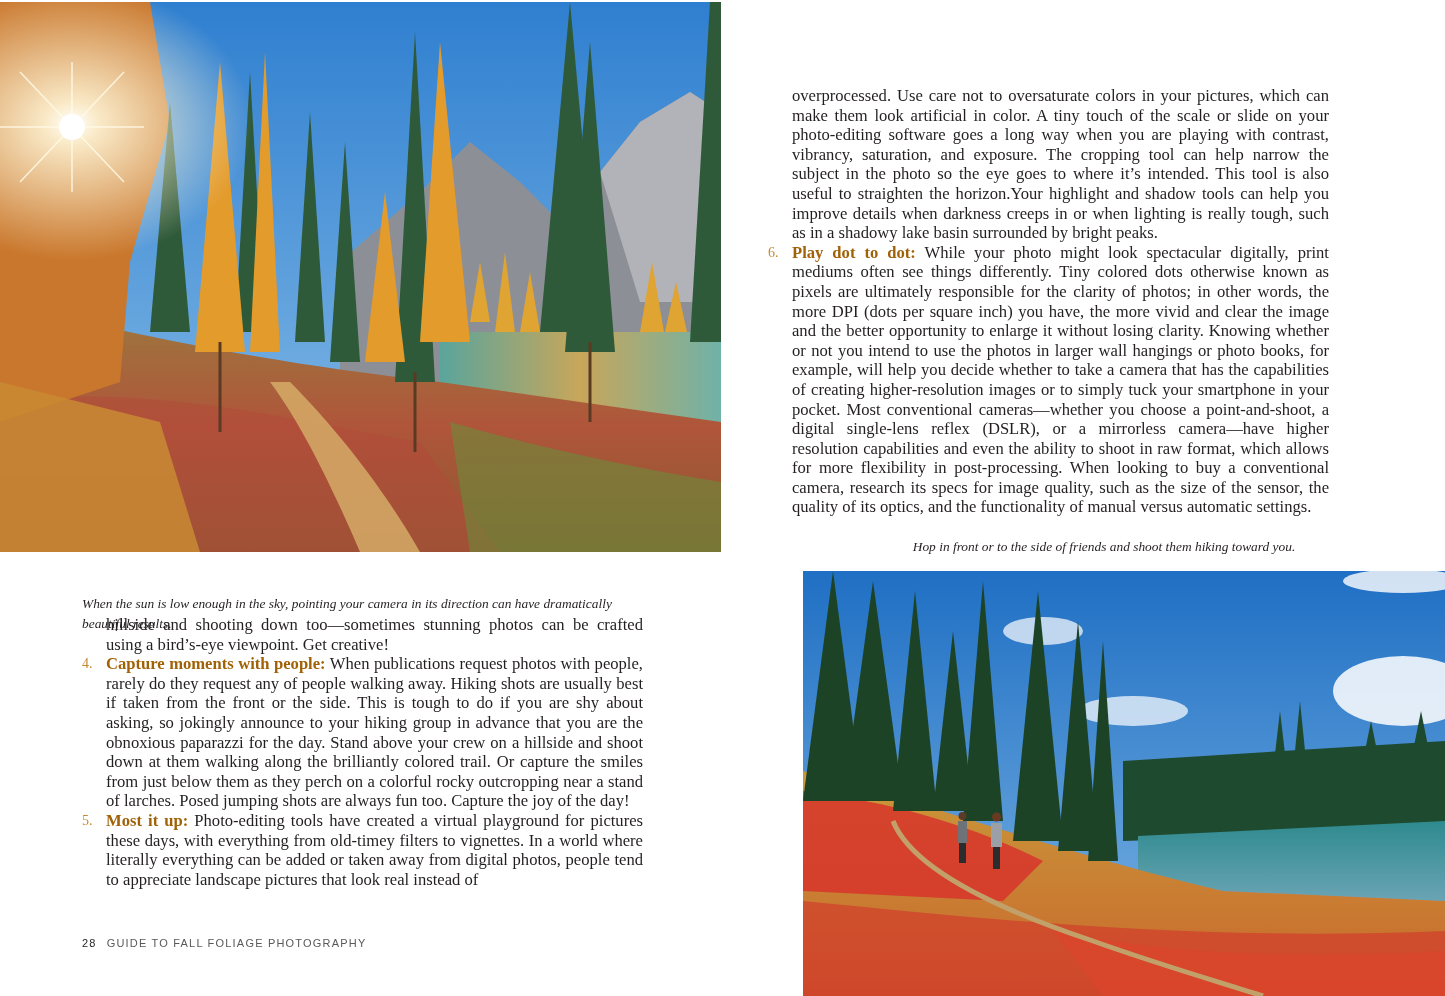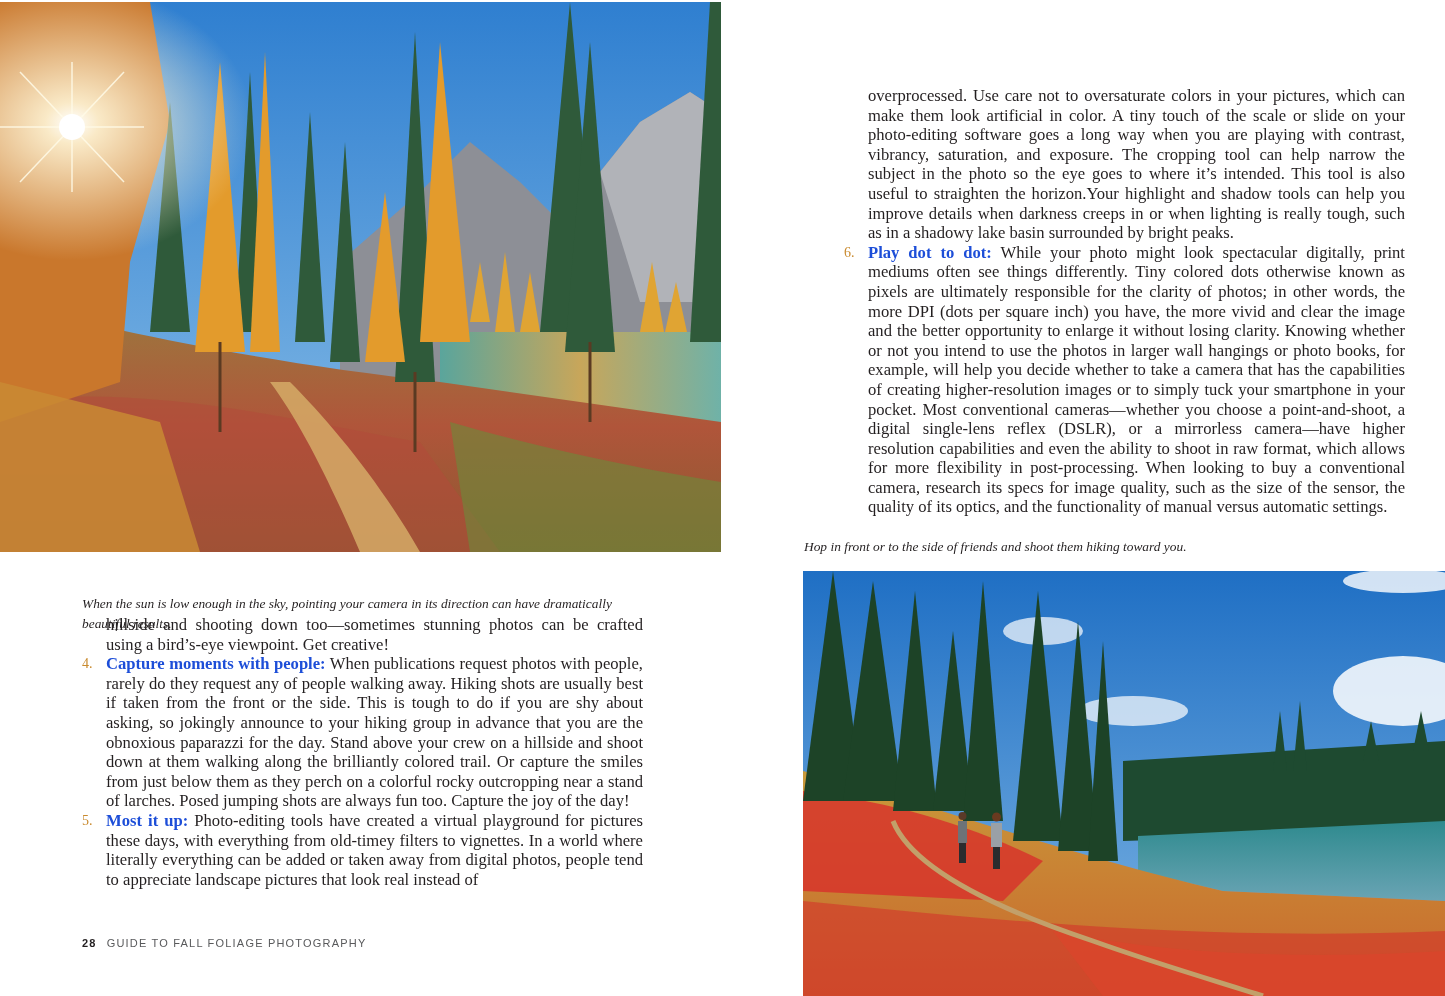--- a/index.html
+++ b/index.html
@@ -14,47 +14,47 @@
 
     .caption {
       position: absolute;
       font-family: "Liberation Serif", "DejaVu Serif", serif;
       font-style: italic;
       font-size: 13.4px;
       line-height: 20px;
       color: #231f20;
     }
     #caption-left { left: 82px; top: 558px; width: 560px; margin-top: 36px; }
-    #caption-right { left: 804px; top: 537px; width: 600px; }
+    #caption-right { left: 804px; top: 537px; width: 600px; text-align: center; }
 
     .column {
       position: absolute;
       font-family: "Liberation Serif", "DejaVu Serif", serif;
       font-size: 16.6px;
       line-height: 19.6px;
       color: #231f20;
       text-align: justify;
     }
     #col-left { left: 82px; top: 615px; width: 561px; }
-    #col-right { left: 844px; top: 86px; width: 561px; }
+    #col-right { left: 768px; top: 86px; width: 561px; }
 
     .para { padding-left: 24px; }
     .item { position: relative; padding-left: 24px; }
     .item-num {
       position: absolute; left: 0; top: 0;
       color: #c98a2e; font-size: 14px;
     }
-    .item-head { color: #1d4ed8; font-weight: bold; margin-top: 20px; }
+    .item-head { color: #a16207; font-weight: bold; margin-top: 20px; }
 
     #footer {
       position: absolute; left: 82px; top: 937px;
       font-family: "Liberation Sans", "DejaVu Sans", sans-serif;
       font-size: 11px; letter-spacing: 1.2px; color: #58595b;
     }
-    #footer .folio { font-weight: bold; color: #231f20; margin-right: 10px; text-align: right; }
+    #footer .folio { font-weight: normal; color: #231f20; margin-right: 10px; text-align: right; }
   </style>
 </head>
 <body>
 
 <div id="photo-left" class="photo">
   <svg viewBox="0 0 721 550" preserveAspectRatio="none">
     <defs>
       <linearGradient id="skyL" x1="0" y1="0" x2="0" y2="1">
         <stop offset="0" stop-color="#2f7fd0"></stop>
         <stop offset="1" stop-color="#8cc0e8"></stop>

